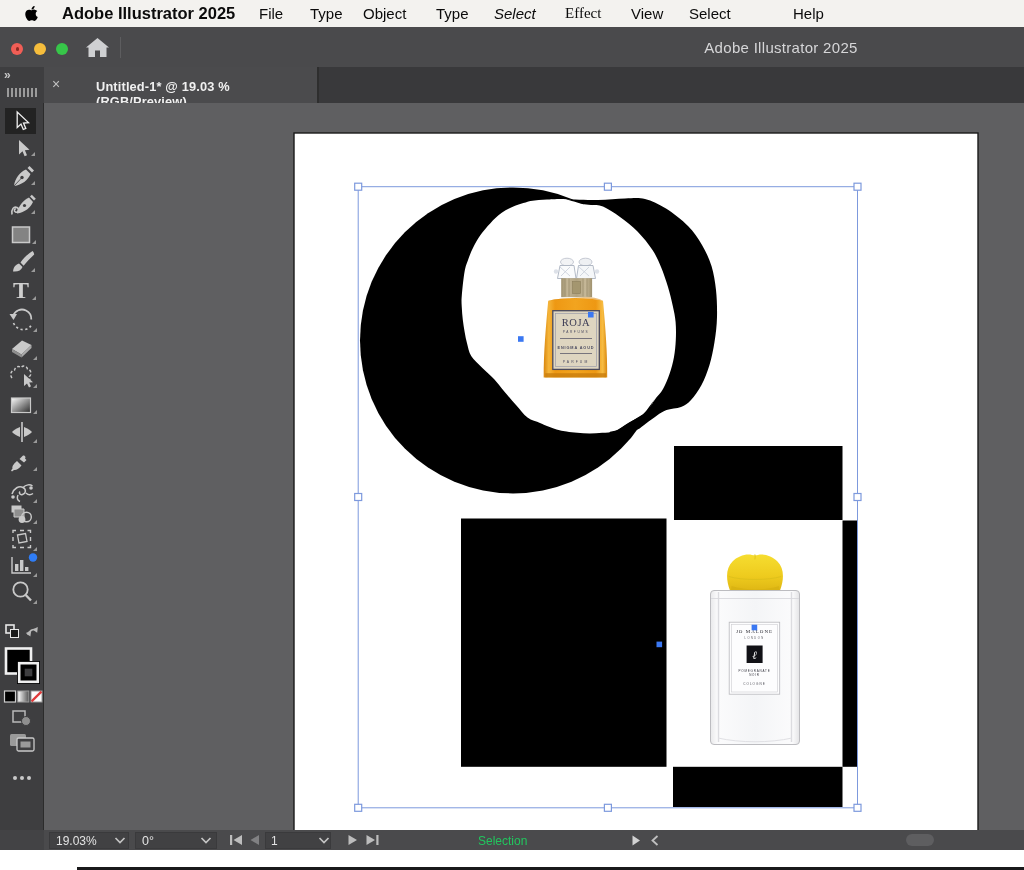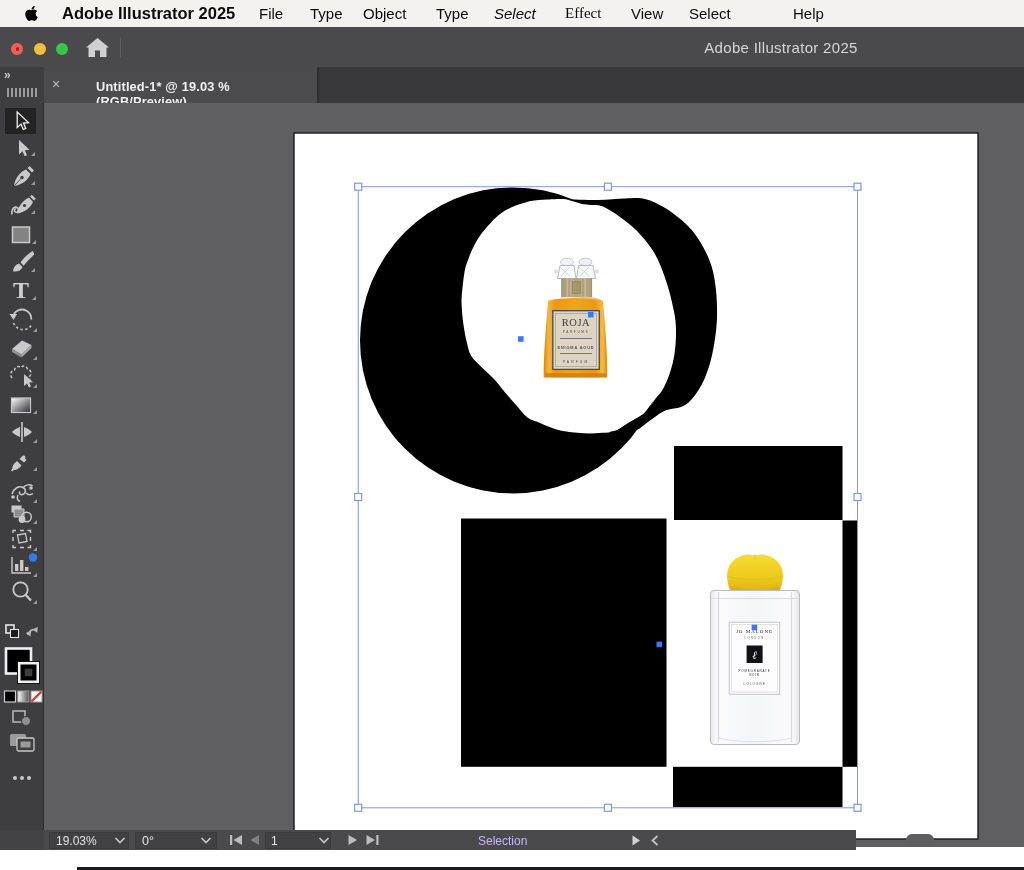--- a/index.html
+++ b/index.html
@@ -6,21 +6,21 @@
   html,body { width:1024px; height:870px; overflow:hidden; font-family:"Liberation Sans", sans-serif; }
   .abs { position:absolute; }
   #menubar { position:absolute; left:0; top:0; width:1024px; height:27px; background:#f3f2ef; color:#0b0b0b; font-size:15px; }
   #menubar .mi { position:absolute; top:5px; white-space:nowrap; }
   #titlebar { position:absolute; left:0; top:27px; width:1024px; height:40px; background:#4a4a4c; }
   #tabbar { position:absolute; left:0; top:67px; width:1024px; height:36px; background:#39393b; }
   #dockhead { position:absolute; left:0; top:67px; width:44px; height:36px; background:#3e3e40; }
   #tab { position:absolute; left:44px; top:67px; width:275px; height:36px; background:#4b4b4d; border-right:2px solid #2e2e2e; color:#f0f0f0; }
   #toolbar { position:absolute; left:0; top:103px; width:44px; height:744px; background:#3e3e40; border-right:1px solid #2b2b2b; }
   #canvas { position:absolute; left:44px; top:103px; width:980px; height:744px; background:#5f5f61; }
-  #statusbar { position:absolute; left:0; top:830px; width:856px; height:20px; background:#4a4a4c; color:#e3e3e3; font-size:12px; }
+  #statusbar { position:absolute; left:0; top:830px; width:1024px; height:20px; background:#4a4a4c; color:#e3e3e3; font-size:12px; }
   #bottomstrip { position:absolute; left:77px; top:867px; width:947px; height:3px; background:#19191b; }
   .well { position:absolute; top:2px; height:17px; background:#414143; border:1px solid #3a3a3c; }
 </style>
 </head>
 <body>
 
 <div id="menubar">
   <svg class="abs" style="left:25px; top:5px;" width="13" height="17" viewBox="0 0 384 512">
     <path fill="#000" d="M318.7 268.7c-.2-36.7 16.4-64.4 50-84.8-18.8-26.9-47.2-41.7-84.7-44.6-35.5-2.8-74.3 20.7-88.5 20.7-15 0-49.4-19.7-76.4-19.7C63.3 141.2 4 184.8 4 273.5c0 26.2 4.8 53.3 14.4 81.2 12.8 36.7 59 126.7 107.2 125.2 25.2-.6 43-17.9 75.8-17.9 31.8 0 48.3 17.9 76.4 17.9 48.6-.7 90.4-82.5 102.6-119.3-65.2-30.7-61.7-90-61.7-91.9zm-56.6-164.2c27.3-32.4 24.8-61.9 24-72.5-24.1 1.4-52 16.4-67.9 34.9-17.5 19.8-27.8 44.3-25.6 71.9 26.1 2 49.9-11.4 69.5-34.3z"></path>
   </svg>
@@ -345,21 +345,21 @@
   <svg class="abs" style="left:318px; top:7px;" width="12" height="7">
       <path d="M1.5 1 L6 5.5 L10.5 1" stroke="#c4c4c4" fill="none" stroke-width="1.7"></path>
     </svg>
   <svg class="abs" style="left:347px; top:5px;" width="12" height="11">
       <path d="M1.5 0 L1.5 10 L10 5 Z" fill="#bdbdbd"></path>
     </svg>
   <svg class="abs" style="left:365px; top:5px;" width="15" height="11">
       <path d="M1.5 0 L1.5 10 L10 5 Z" fill="#bdbdbd"></path>
       <rect x="11.3" y="0" width="2.2" height="10" fill="#bdbdbd"></rect>
     </svg>
-  <div class="abs" style="left:478px; top:3.5px; color:#c4b5fd;">Selection</div>
+  <div class="abs" style="left:478px; top:3.5px; color:#22c55e;">Selection</div>
   <svg class="abs" style="left:631px; top:4.5px;" width="10" height="12">
       <path d="M1.5 0.5 L1.5 10.5 L9 5.5 Z" fill="#d2d2d2"></path>
     </svg>
   <svg class="abs" style="left:650px; top:4.5px;" width="10" height="12">
       <path d="M7.5 1 L2.5 5.5 L7.5 10" stroke="#c0c0c0" fill="none" stroke-width="1.8"></path>
     </svg>
   <div class="abs" style="left:906px; top:4px; width:28px; height:12px; border-radius:6px; background:#5e5e60;"></div>
 </div>
 <div id="bottomstrip"></div>
 

